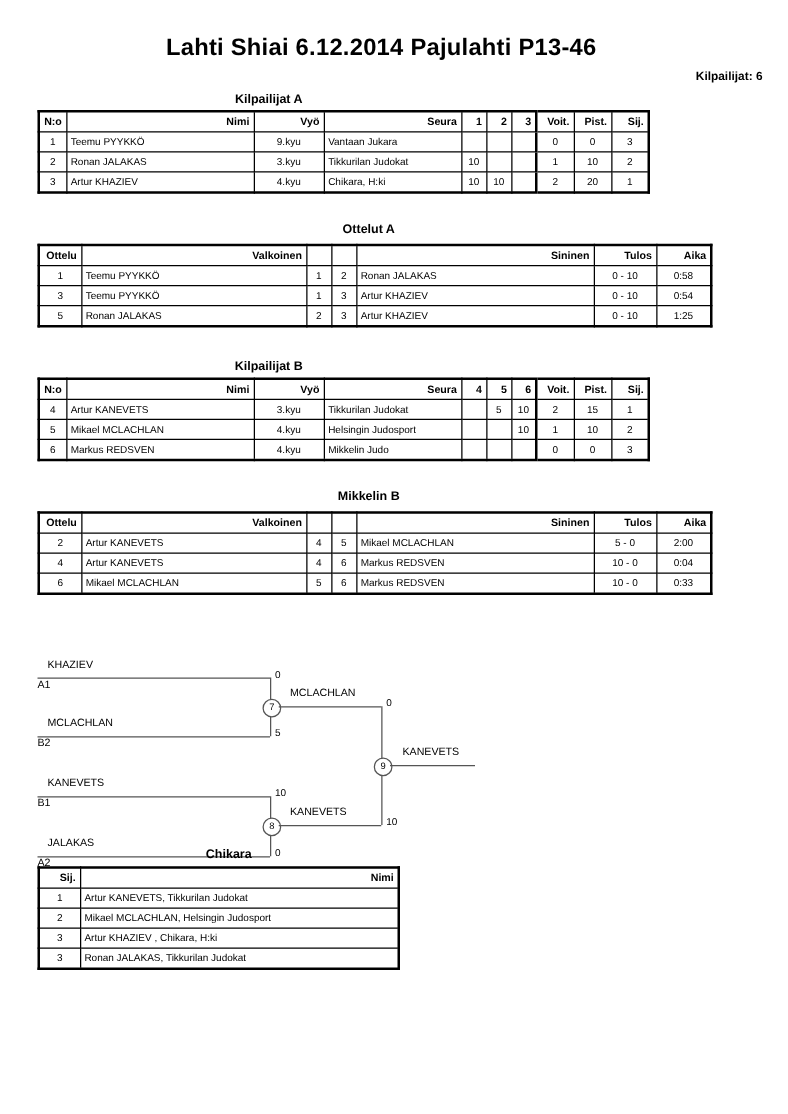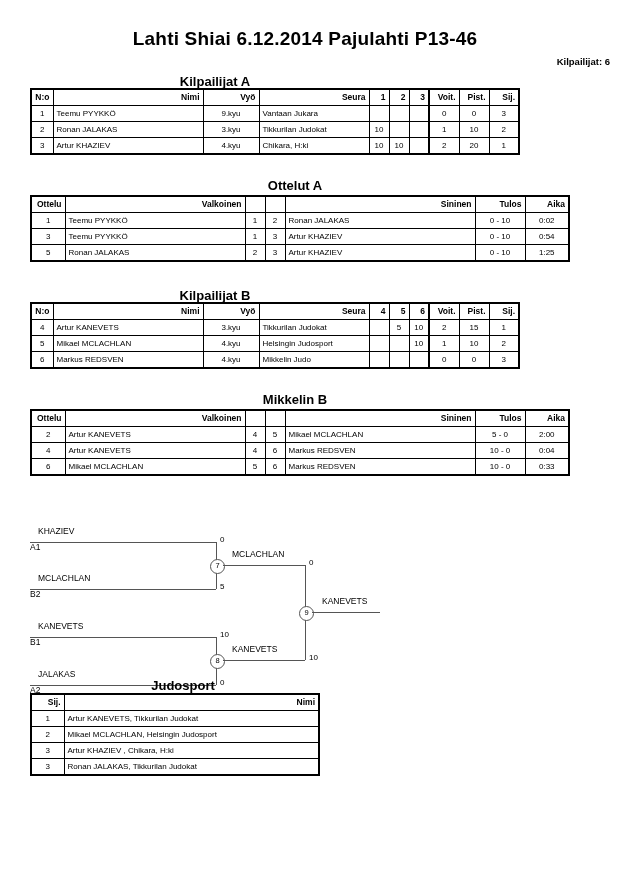--- a/index.html
+++ b/index.html
@@ -31,21 +31,21 @@
     position: absolute;
     top: 56px;
     right: 20px;
     font-size: 9.5px;
     font-weight: bold;
   }
 
   
   .section-caption {
     position: absolute;
-    font-size: 13px;
+    font-size: 10px;
     font-weight: bold;
     text-align: center;
   }
 
   
   table.grid {
     position: absolute;
     border-collapse: collapse;
     table-layout: fixed;
     font-size: 8px;
@@ -217,21 +217,21 @@
     </tr>
   </thead>
   <tbody>
     <tr>
       <td class="c">1</td>
       <td class="l">Teemu PYYKKÖ</td>
       <td class="c">1</td>
       <td class="c">2</td>
       <td class="l">Ronan JALAKAS</td>
       <td class="c">0 - 10</td>
-      <td class="c">0:02</td>
+      <td class="c">0:58</td>
     </tr>
     <tr>
       <td class="c">3</td>
       <td class="l">Teemu PYYKKÖ</td>
       <td class="c">1</td>
       <td class="c">3</td>
       <td class="l">Artur KHAZIEV</td>
       <td class="c">0 - 10</td>
       <td class="c">0:54</td>
     </tr>
@@ -403,21 +403,21 @@
   <div class="bk-label" style="left:232px; top:124px;">KANEVETS</div>
   <div class="hline" style="left:223px; top:140px; width:82px;"></div>
   <div class="bk-score" style="left:309px; top:133px;">10</div>
 
   <div class="vline" style="left:305px; top:45px; height:95px;"></div>
   <div class="bk-node" style="left:299px; top:86px;">9</div>
   <div class="bk-label" style="left:322px; top:76px;">KANEVETS</div>
   <div class="hline" style="left:312px; top:92px; width:68px;"></div>
 </div>
 
-<div class="section-caption" style="left:118px; top:678px; width:130px;">Judosport</div>
+<div class="section-caption" style="left:118px; top:678px; width:130px;">Chikara</div>
 <table class="grid" style="left:30px; top:693px; width:288px;">
   <colgroup>
       <col style="width:33px">
       <col style="width:255px">
     </colgroup>
   <thead>
     <tr>
       <th>Sij.</th>
       <th>Nimi</th>
     </tr>

